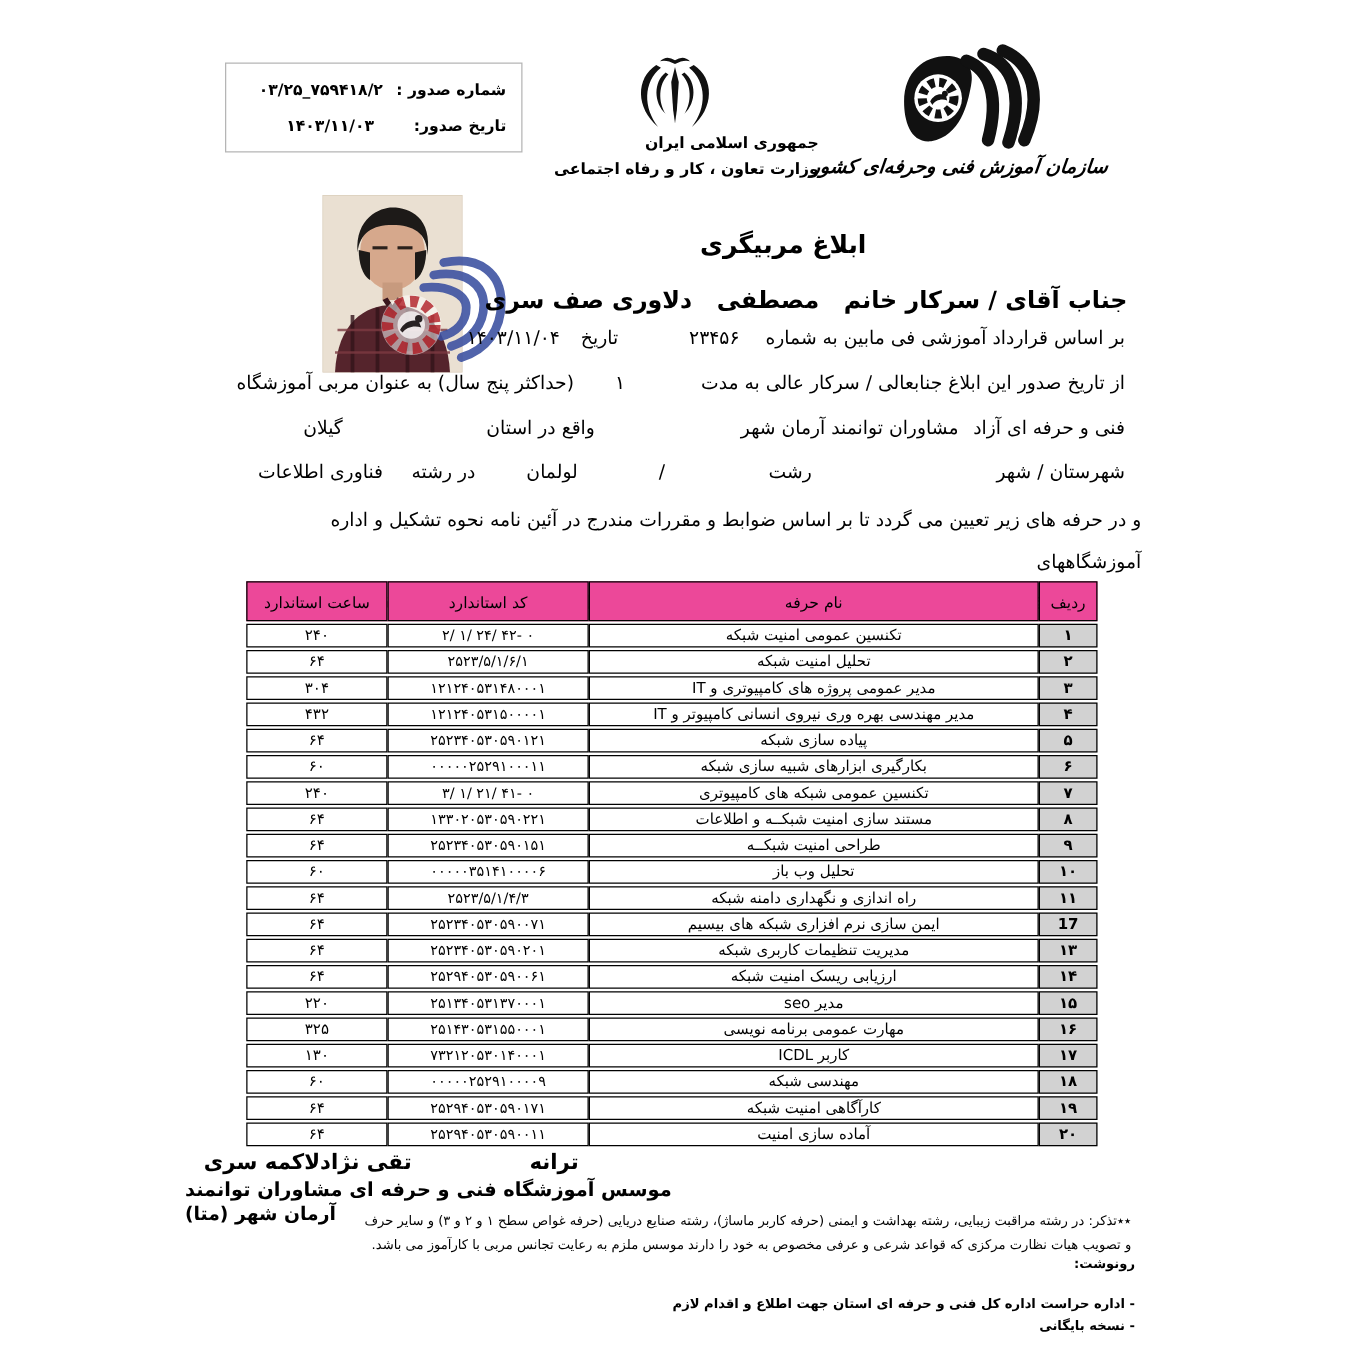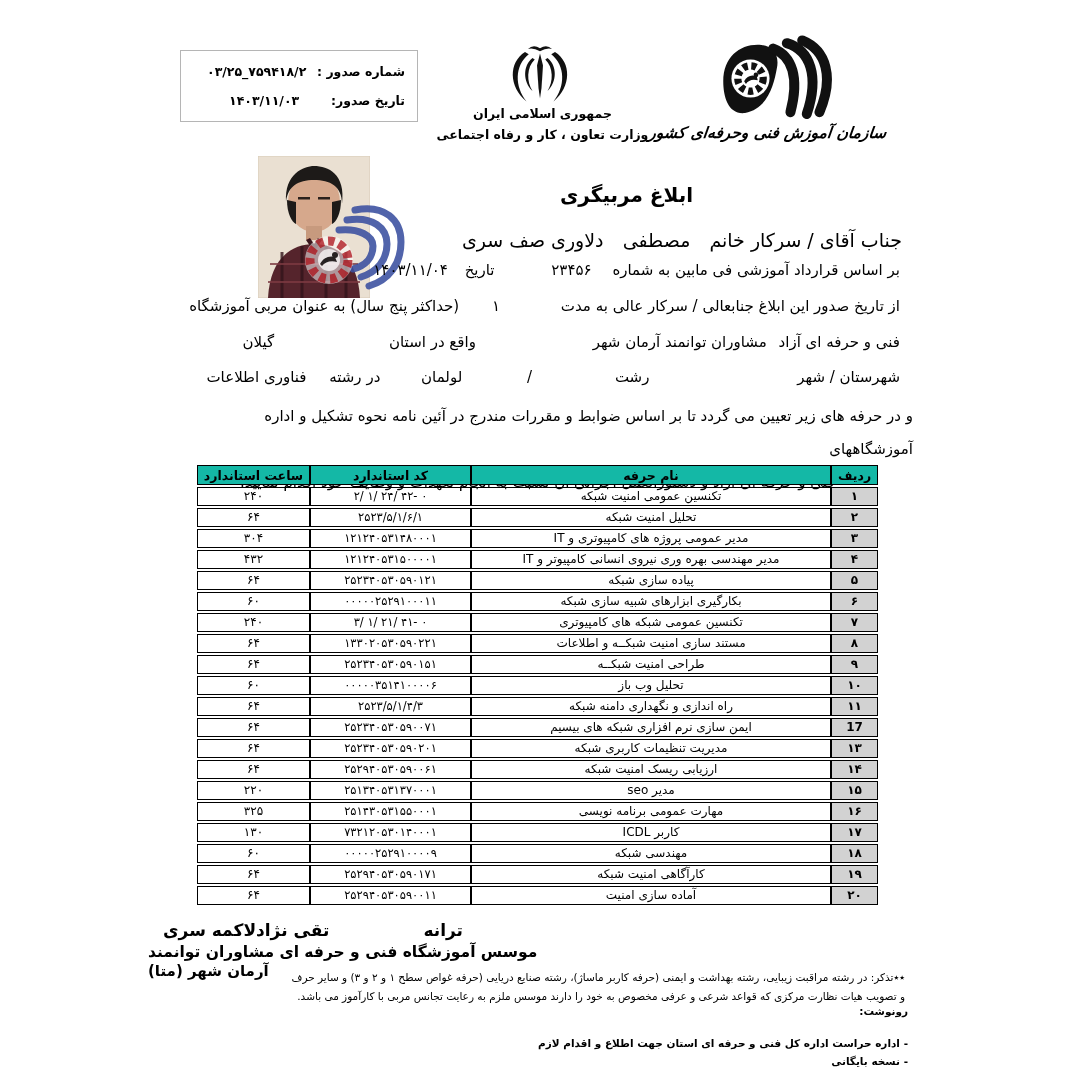--- a/index.html
+++ b/index.html
@@ -17,48 +17,48 @@
     left:180px; top:50px; width:238px; height:72px;
     border:1px solid #b5b5b5; background:#fff;
     font-size:12.5px; font-weight:bold;
     display:flex; flex-direction:column; justify-content:space-around;
     padding:6px 12px;
   }
   .issue-line { display:flex; justify-content:space-between; align-items:center; }
   .issue-line .val { padding-left:14px; }
 
   
-  .ministry { left:430px; top:103px; width:225px; text-align:center;
+  .ministry { left:430px; top:103px; width:225px; text-align:right;
     font-size:12.5px; font-weight:bold; line-height:21px; }
 
   
   .org-name { left:640px; top:124px; width:255px; text-align:center;
     font-size:15.5px; font-weight:bold; font-style:italic;
     transform:skewX(-6deg); letter-spacing:-.5px; }
 
   .doc-title { left:560px; top:183px; font-size:20px; font-weight:bold; }
 
-  .recipient { right:178px; top:229px; font-size:19px; font-weight:normal; white-space:nowrap; }
+  .recipient { right:178px; top:229px; font-size:19px; font-weight:bold; white-space:nowrap; }
   .recipient .gap { display:inline-block; width:13px; }
 
   .fline { right:180px; font-size:15px; white-space:nowrap; }
   .g { display:inline-block; }
 
   .paragraph { left:240px; top:400px; width:673px; font-size:15px; line-height:33px; }
   .paragraph .l1 { text-align:right; }
   .paragraph .l2 { text-align:left; }
 
   
   table.prof { left:197px; top:463px; width:681px; position:absolute;
     border-collapse:separate; border-spacing:0 2px; table-layout:fixed; }
   table.prof th, table.prof td {
     border:1px solid #000; height:18px; line-height:17px;
     font-size:12px; padding:0 4px; text-align:center; overflow:hidden; white-space:nowrap;
   }
-  table.prof th { background:#14b8a6; font-weight:bold; font-size:12.5px; height:20px; }
+  table.prof th { background:#ec4899; font-weight:normal; font-size:12.5px; height:32px; }
   table.prof td.row-num { background:#d2d2d2; font-weight:bold; }
   table.prof td.code { font-size:11.5px; }
 
   .sig-names { left:163px; top:920px; width:300px; font-size:17px; font-weight:bold;
     display:flex; justify-content:space-between; }
   .sig-role { left:148px; top:943px; font-size:15.5px; font-weight:bold; }
   .sig-role2 { left:148px; top:962px; font-size:15px; font-weight:bold; z-index:3; }
 
   .note { right:175px; top:968px; width:760px; text-align:right;
     font-size:10.5px; line-height:19px; z-index:2; }

